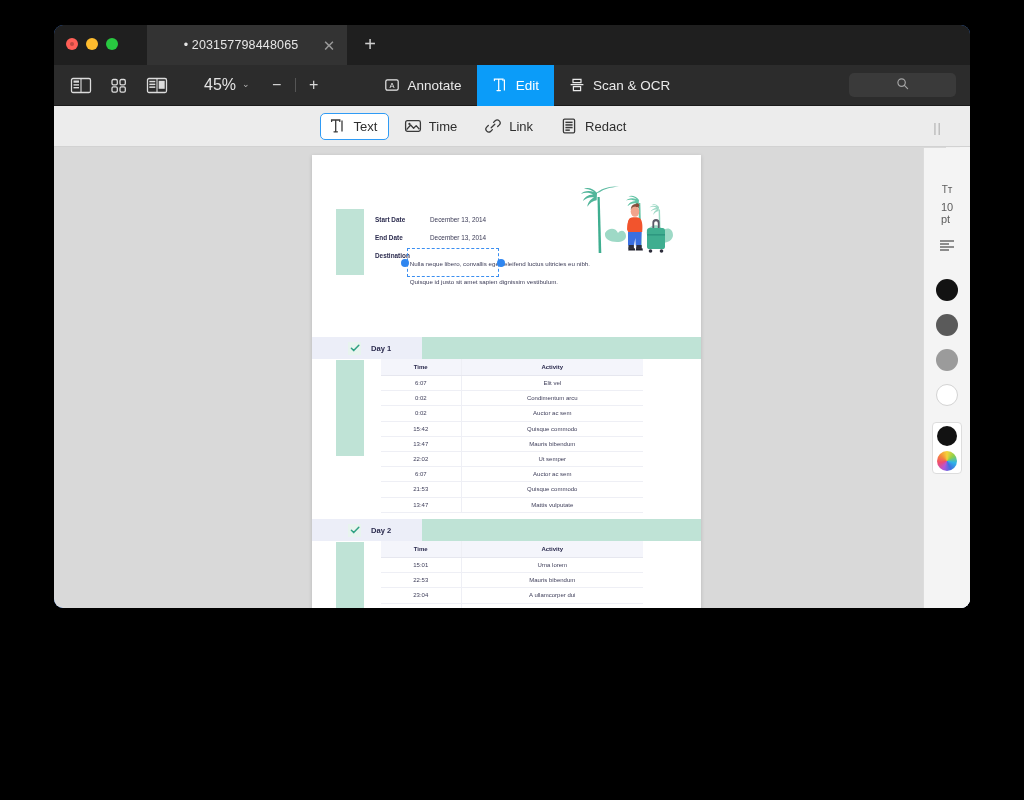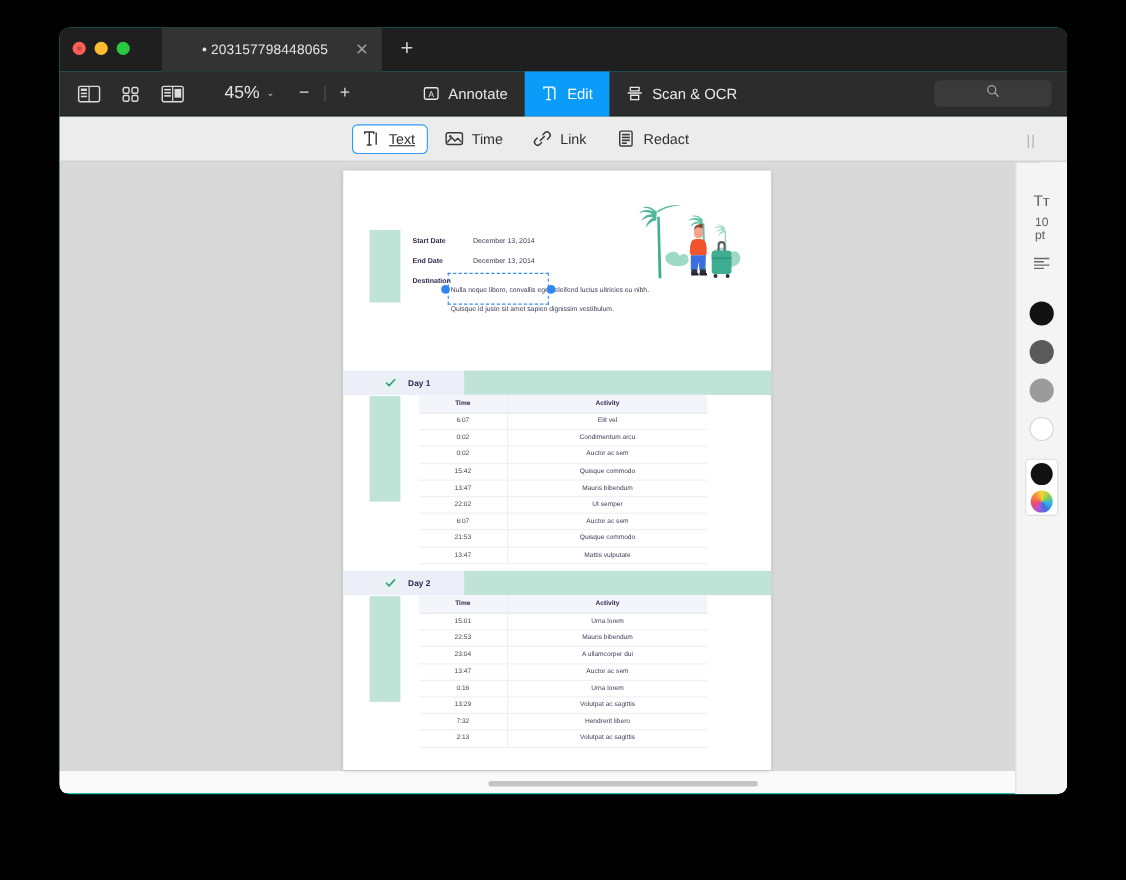--- a/index.html
+++ b/index.html
@@ -7,22 +7,22 @@
     width: 1024px; height: 800px;
     background: #000;
     font-family: "Liberation Sans", sans-serif;
     overflow: hidden;
   }
 
   
   .window {
     position: absolute;
     left: 54px; top: 25px;
-    width: 916px; height: 697px;
-    background: #14b8a6;
+    width: 916px; height: 583px;
+    background: #3b82f6;
     border-radius: 9px;
     overflow: hidden;
     box-shadow: 0 10px 40px rgba(0,0,0,.55);
   }
 
   
   .tabbar {
     position: relative;
     height: 40px;
     background: #1f1f1f;
@@ -124,21 +124,20 @@
   .subtools { display: flex; align-items: center; margin-left: 266px; gap: 6px; }
   .stool {
     display: flex; align-items: center; gap: 7px;
     padding: 5px 12px 5px 9px; border-radius: 5px;
     color: #2f2f2f; font-size: 13px;
   }
   .stool.active {
     background: #fff;
     border: 1.5px solid #2f9bf5;
     padding: 3.5px 10.5px 3.5px 7.5px;
-    text-decoration: underline;
   }
   .stool .si { width: 18px; height: 18px; display: block; }
   .grip {
     position: absolute; right: 28px; top: 14px;
     color: #b0b0b0; font-size: 13px; letter-spacing: 1px;
   }
 
   
   .canvas {
     position: relative;
@@ -272,21 +271,21 @@
   }
 
   
   .rpanel {
     position: absolute; right: 0; top: 123px;
     width: 47px; height: 574px;
     background: #f4f4f4;
     border-left: 1px solid #dcdcdc;
     display: flex; flex-direction: column; align-items: center;
   }
-  .rp-fonticon { margin-top: 26px; color: #5c5c5c; font-size: 14px; }
+  .rp-fonticon { margin-top: 36px; color: #5c5c5c; font-size: 10px; }
   .rp-size { margin-top: 7px; color: #5c5c5c; font-size: 11px; text-align: left; line-height: 1.05; }
   .rp-size small { display:block; font-size: 11px; }
   .rp-align { margin-top: 12px; }
   .swatches { margin-top: 24px; display: flex; flex-direction: column; gap: 13px; align-items: center; }
   .sw { width: 22px; height: 22px; border-radius: 50%; }
   .sw.white { border: 1px solid #d3d3d3; }
   .curcolor {
     margin-top: 16px; width: 30px; height: 52px;
     background: #fff; border: 1px solid #dddddd; border-radius: 4px;
     display: flex; flex-direction: column; align-items: center;

